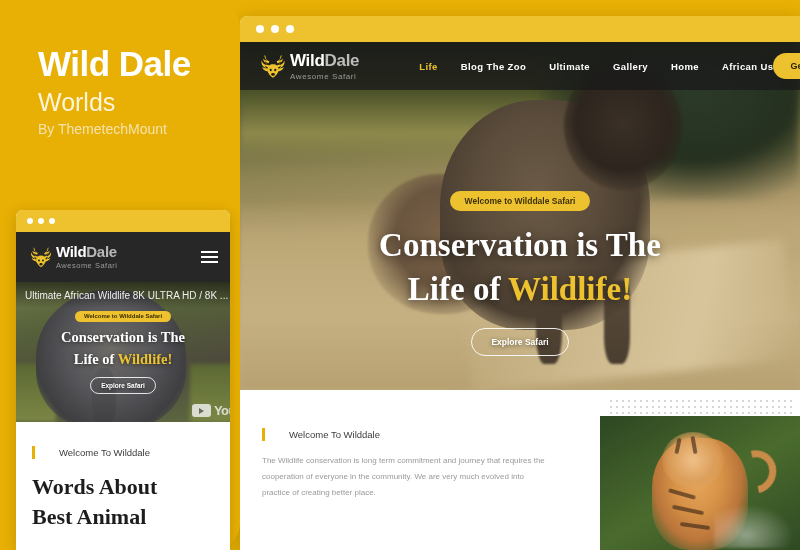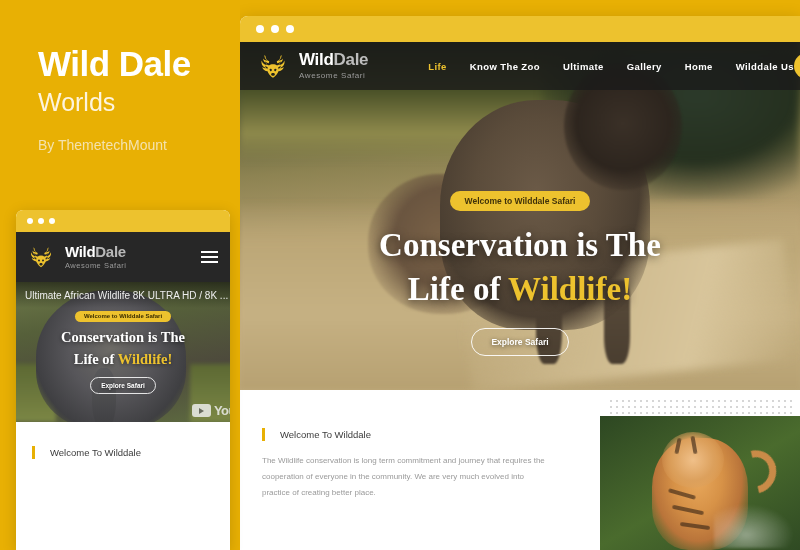--- a/index.html
+++ b/index.html
@@ -8,53 +8,54 @@
     font-family:"Liberation Sans", sans-serif;
     background:#e8b004;
     position:relative;
   }
 
   
   #left-panel {
     position:absolute; left:0; top:0; width:240px; height:550px;
     background:#e8b004;
     z-index:3;
+    border-radius:27px;
   }
   #brand-block { position:absolute; left:38px; top:46px; width:200px; }
   #brand-title {
     font-size:35px; font-weight:bold; color:#ffffff;
     letter-spacing:-0.5px; line-height:1.05;
   }
   #brand-subtitle {
     font-size:25px; font-weight:300; color:#fdf4de;
     margin-top:6px; line-height:1.05;
   }
   #brand-author {
-    font-size:14px; color:#f4e2ae; margin-top:22px; font-weight:400;
+    font-size:14px; color:#f4e2ae; margin-top:6px; font-weight:400;
   }
 
   
   #mobile-mockup {
     position:absolute; left:16px; top:210px; width:214px; height:340px;
     background:#ffffff;
     border-radius:7px 7px 0 0;
     box-shadow:0 3px 14px rgba(0,0,0,0.17);
     overflow:hidden;
   }
   #mobile-titlebar {
     height:22px; background:#edc22e; display:flex; align-items:center;
     padding-left:11px; gap:5px;
   }
   .dot-sm { width:6px; height:6px; border-radius:50%; background:#ffffff; }
 
   #mobile-navbar {
     height:50px; background:#272727; display:flex; align-items:center;
     padding:0 12px; justify-content:space-between;
   }
-  .logo-wrap { display:flex; gap:11px; }
+  .logo-wrap { display:flex; align-items:center; gap:2px; }
   .logo-text-main { font-size:15px; font-weight:bold; color:#ffffff; line-height:1; letter-spacing:-0.3px; }
   .logo-text-main .dale { color:#b9b9b9; font-weight:bold; }
   .logo-tag { font-size:7.5px; color:#9a9a9a; letter-spacing:0.5px; margin-top:2px; }
   #hamburger-icon { display:flex; flex-direction:column; gap:3px; cursor:pointer; }
   #hamburger-icon span { display:block; width:17px; height:2px; background:#ffffff; }
 
   #mobile-hero {
     position:relative; height:140px; overflow:hidden;
     background:linear-gradient(170deg,#6f7a4a 0%,#56603a 30%,#4d4a3c 65%,#5e6b40 100%);
   }
@@ -108,21 +109,21 @@
     width:19px; height:13px; background:#f1f1f1; border-radius:3px;
     display:flex; align-items:center; justify-content:center;
   }
   #youtube-watermark .yt-btn i {
     width:0; height:0; border-left:5px solid #666; border-top:3px solid transparent;
     border-bottom:3px solid transparent; display:block;
   }
   #youtube-watermark .yt-text { color:#f1f1f1; font-size:13px; font-weight:bold; letter-spacing:-0.5px; }
 
   #mobile-body { padding:24px 16px 0 16px; background:#ffffff; }
-  .eyebrow { display:flex; align-items:center; gap:15px; }
+  .eyebrow { display:flex; align-items:center; gap:24px; }
   .eyebrow-bar { width:3px; height:13px; background:#e8b004; display:block; }
   .eyebrow-text { font-size:9.5px; color:#3b3b3b; font-weight:500; }
   #mobile-heading {
     font-family:"Liberation Serif", serif; font-weight:bold; color:#1d1d1d;
     font-size:22px; line-height:1.38; margin-top:13px;
   }
 
   
   #desktop-mockup {
     position:absolute; left:240px; top:16px; width:560px; height:534px;
@@ -334,21 +335,22 @@
         <span class="yt-text">You</span>
       </div>
     </div>
 
     <div id="mobile-body">
       <div class="eyebrow">
         <span class="eyebrow-bar"></span>
         <span class="eyebrow-text">Welcome To Wilddale</span>
       </div>
       <div id="mobile-heading">
-        <br>
+        <span>Words About</span><br>
+        <span>Best Animal</span>
       </div>
     </div>
   </div>
 </div>
 
 <div id="desktop-mockup">
   <div id="desktop-titlebar">
     <span class="dot-lg"></span>
     <span class="dot-lg"></span>
     <span class="dot-lg"></span>
@@ -377,25 +379,25 @@
           </svg>
         </span>
         <div>
           <div class="logo-text-main-lg"><span>Wild</span><span class="dale">Dale</span></div>
           <div class="logo-tag-lg">Awesome Safari</div>
         </div>
       </div>
 
       <div id="desktop-nav-links">
         <span class="nav-link active">Life</span>
-        <span class="nav-link">Know The Zoo</span>
+        <span class="nav-link">Blog The Zoo</span>
         <span class="nav-link">Ultimate</span>
         <span class="nav-link">Gallery</span>
         <span class="nav-link">Home</span>
-        <span class="nav-link">Wilddale Us</span>
+        <span class="nav-link">African Us</span>
       </div>
 
       <button id="tickets-button">Get a Tickets</button>
     </div>
 
     <div id="desktop-hero-content">
       <div id="desktop-badge">Welcome to Wilddale Safari</div>
       <div id="desktop-headline">
         <span>Conservation is The</span><br>
         <span>Life of </span><span class="accent">Wildlife!</span>

